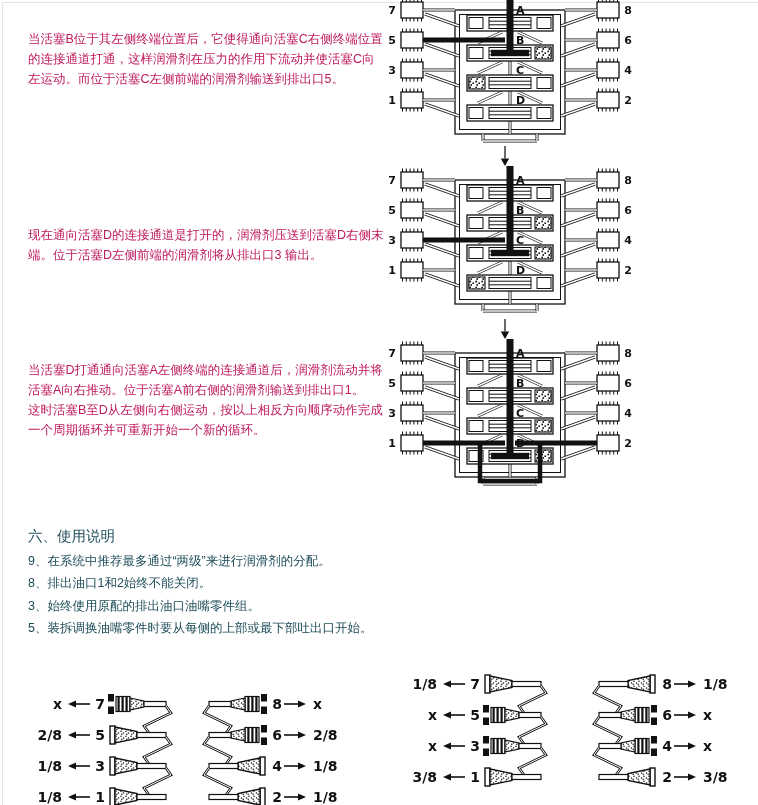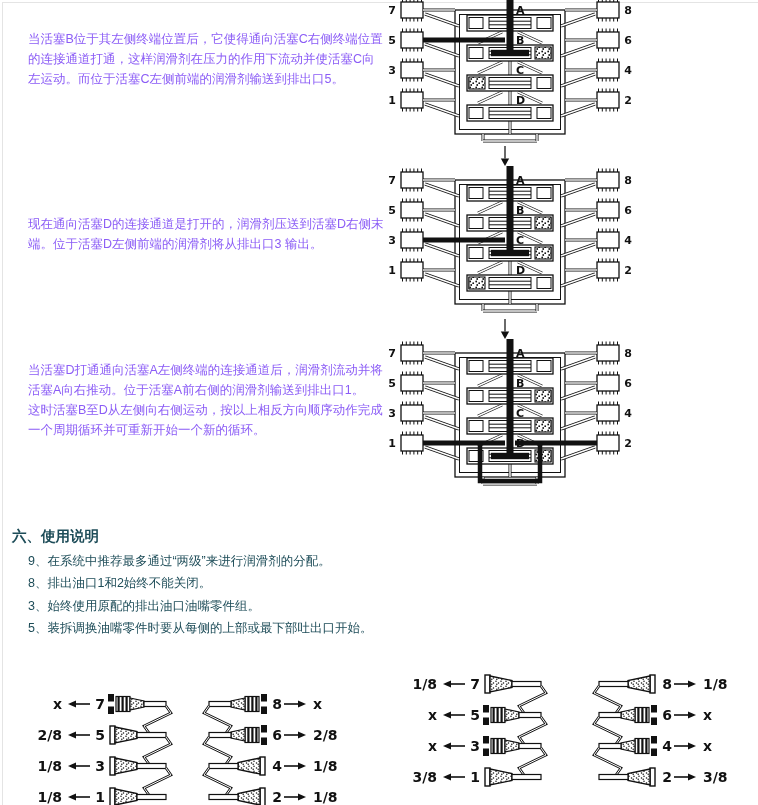--- a/index.html
+++ b/index.html
@@ -2,32 +2,32 @@
 <html><head>
 <meta charset="utf-8">
 <style>
   *{margin:0;padding:0;box-sizing:border-box}
   html,body{background:#fff}
   .page{position:relative;width:758px;height:805px;background:#fff;overflow:hidden;
         font-family:"Liberation Sans","DejaVu Sans",sans-serif}
   .pg-border{position:absolute;left:2px;top:2px;right:0;bottom:0;
              border-left:1px solid #e4e4e4;border-top:1px solid #e4e4e4;pointer-events:none}
   .para{position:absolute;left:28px;width:358px;font-size:12.5px;line-height:20px;
-        color:#8b5cf6;white-space:pre-wrap}
+        color:#be185d;white-space:pre-wrap}
   #p1{top:29px}
-  #p2{top:214px}
+  #p2{top:225px}
   #p3{top:360px}
   .valve{position:absolute;left:385px;width:250px;height:150px}
   #valve1{top:-4px}
   #valve2{top:166px}
   #valve3{top:339px}
   .flowarrow{position:absolute;left:498px;width:14px;height:20px}
   #flow1{top:146px}
   #flow2{top:319px}
-  #sec-title{position:absolute;left:12px;top:527px;font-size:14.5px;font-weight:bold;color:#1d4c58}
+  #sec-title{position:absolute;left:28px;top:527px;font-size:14.5px;font-weight:normal;color:#1d4c58}
   #inst{position:absolute;left:28px;top:550px;color:#1d4c58;font-size:12.5px}
   .inst-item{height:22.3px;line-height:22.3px;white-space:nowrap}
   .conncol{position:absolute;width:165px;height:120px}
   #conn0{left:30px;top:690px}
   #conn1{left:180px;top:690px}
   #conn2{left:405px;top:670px}
   #conn3{left:570px;top:670px}
 </style>
 </head>
 <body>

